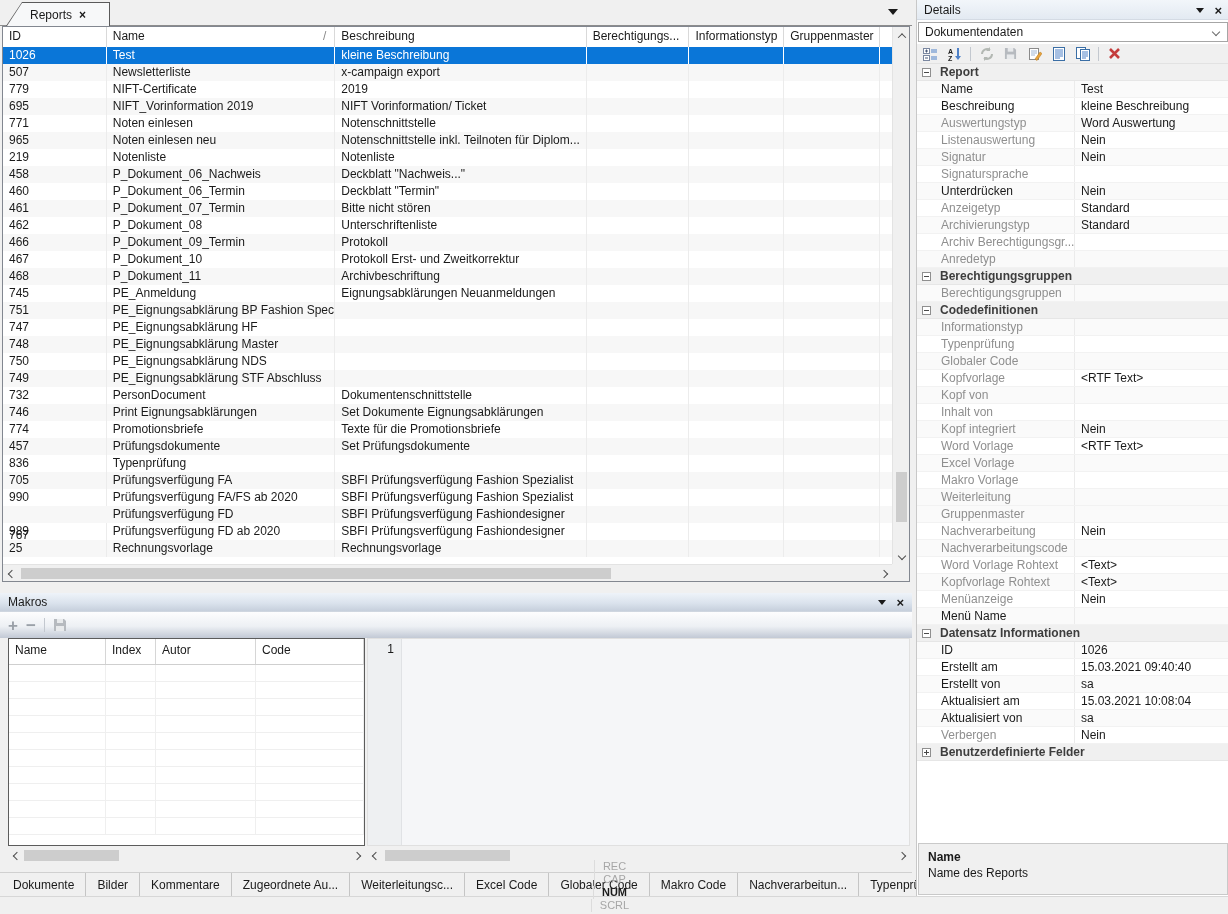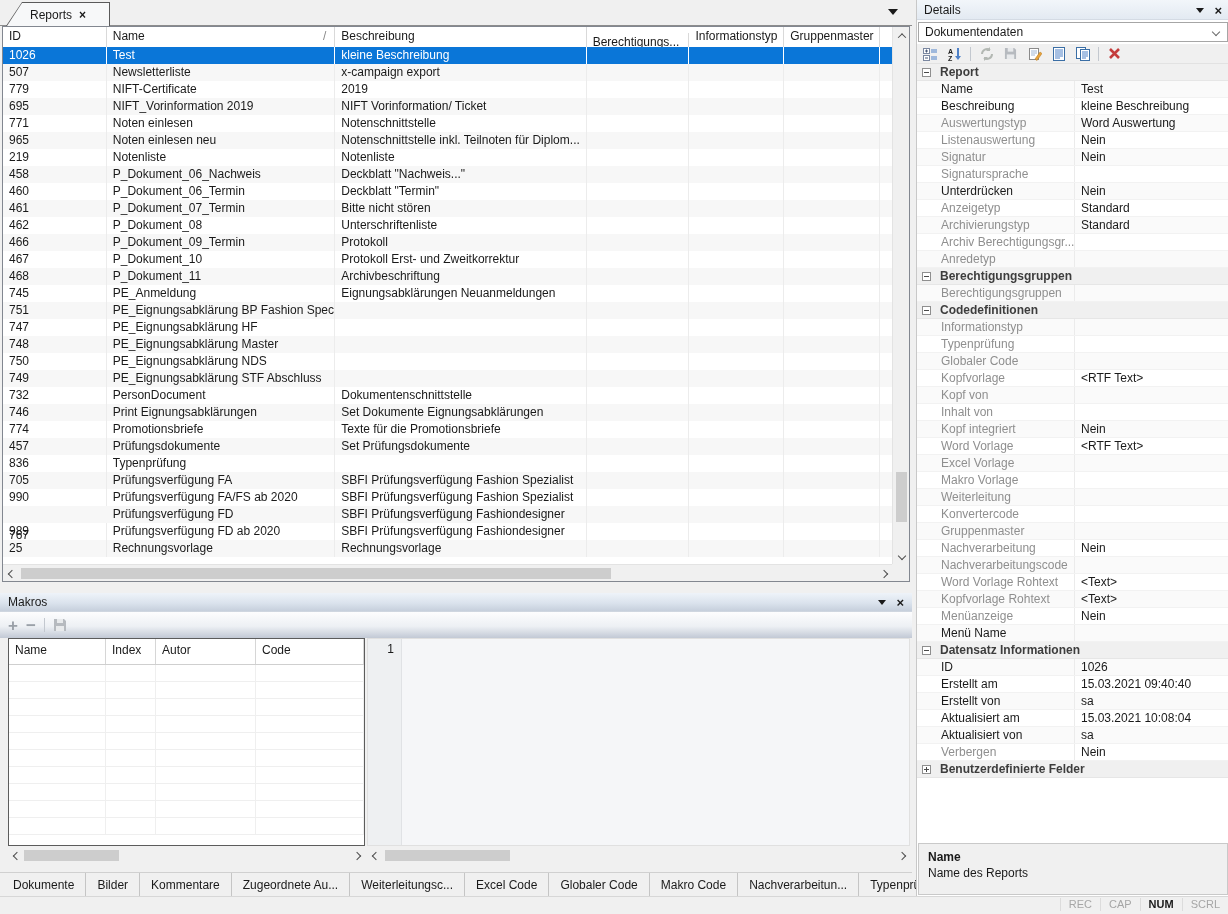--- a/index.html
+++ b/index.html
@@ -70,21 +70,21 @@
   .mk-hscroll1 .sb-btn, .mk-hscroll2 .sb-btn { height:16px; }
 
   
   .bottom-tabs { position:absolute; left:0; top:872px; width:912px; height:24px; background:#f0f0f0;
                  border-top:1px solid #d0d0d0; display:flex; align-items:stretch; padding-left:2px; }
   .btab { display:flex; align-items:center; padding:0 11px; border-right:1px solid #c5c5c5; color:#1a1a1a; white-space:nowrap; }
   .btab.active { background:#fff; border:1px solid #ababab; border-top:1px solid #fff; font-weight:bold; margin-top:-1px; }
 
   
   .statusbar { position:absolute; left:0; top:896px; width:1228px; height:16px; background:#f0f0f0;
-               border-top:1px solid #d7d7d7; display:flex; justify-content:flex-end; align-items:center; }
+               border-top:1px solid #d7d7d7; display:flex; justify-content:flex-end; align-items:center;flex-direction:column; }
   .sitem { font-size:11px; color:#a6a6a6; padding:0 8px; border-left:1px solid #dcdcdc; height:13px; line-height:13px; }
   .sitem.active { color:#1a1a1a; font-weight:bold; }
 
   
   .details { position:absolute; left:916px; top:0; width:312px; height:896px; background:#fff; border-left:1px solid #c8c8c8; }
   .dt-title { position:absolute; left:0; top:0; width:312px; height:20px;
               background:linear-gradient(180deg,#f2f6fa 0%,#e3eaf2 100%);
               display:flex; align-items:center; padding-left:7px; border-bottom:1px solid #d4dbe4; }
   .dt-title-icons { position:absolute; right:7px; top:0; height:20px; display:flex; align-items:center; gap:10px; }
   .dt-combo { position:absolute; left:1px; top:22px; width:310px; height:20px; background:#fff; border:1px solid #a6a6a6;
@@ -125,21 +125,21 @@
       </div>
     </div>
     <div class="tablist-arrow"></div>
   </div>
 
   <div class="maingrid">
     <div class="mg-header" id="mg-header">
         <div class="hcell" style="width: 104px;">ID</div>
         <div class="hcell" style="width: 229px;">Name<span class="sortglyph">/</span></div>
         <div class="hcell" style="width: 252px;">Beschreibung</div>
-        <div class="hcell" style="width: 103px; margin-top: 6px;">Berechtigungs...</div>
+        <div class="hcell" style="width: 103px;">Berechtigungs...</div>
         <div class="hcell" style="width: 95px;">Informationstyp</div>
         <div class="hcell" style="width: 96px;">Gruppenmaster</div>
         <div class="hcell" style="width: 12px; border-right: none;"></div>
       </div>
     <div class="mg-rows" id="mg-rows">
         <div class="mrow sel">
           <div class="mcell" style="width: 104px;">1026</div>
           <div class="mcell" style="width: 229px;">Test</div>
           <div class="mcell" style="width: 252px;">kleine Beschreibung</div>
           <div class="mcell" style="width: 103px;"></div>
@@ -751,25 +751,20 @@
         <div class="prow">
           <div class="pgut"></div>
           <div class="plabel">Makro Vorlage</div>
           <div class="pvalue"></div>
         </div>
         <div class="prow alt">
           <div class="pgut"></div>
           <div class="plabel">Weiterleitung</div>
           <div class="pvalue"></div>
         </div>
-        <div class="prow">
-          <div class="pgut"></div>
-          <div class="plabel">Konvertercode</div>
-          <div class="pvalue"></div>
-        </div>
         <div class="prow alt">
           <div class="pgut"></div>
           <div class="plabel">Gruppenmaster</div>
           <div class="pvalue"></div>
         </div>
         <div class="prow">
           <div class="pgut"></div>
           <div class="plabel">Nachverarbeitung</div>
           <div class="pvalue">Nein</div>
         </div>

